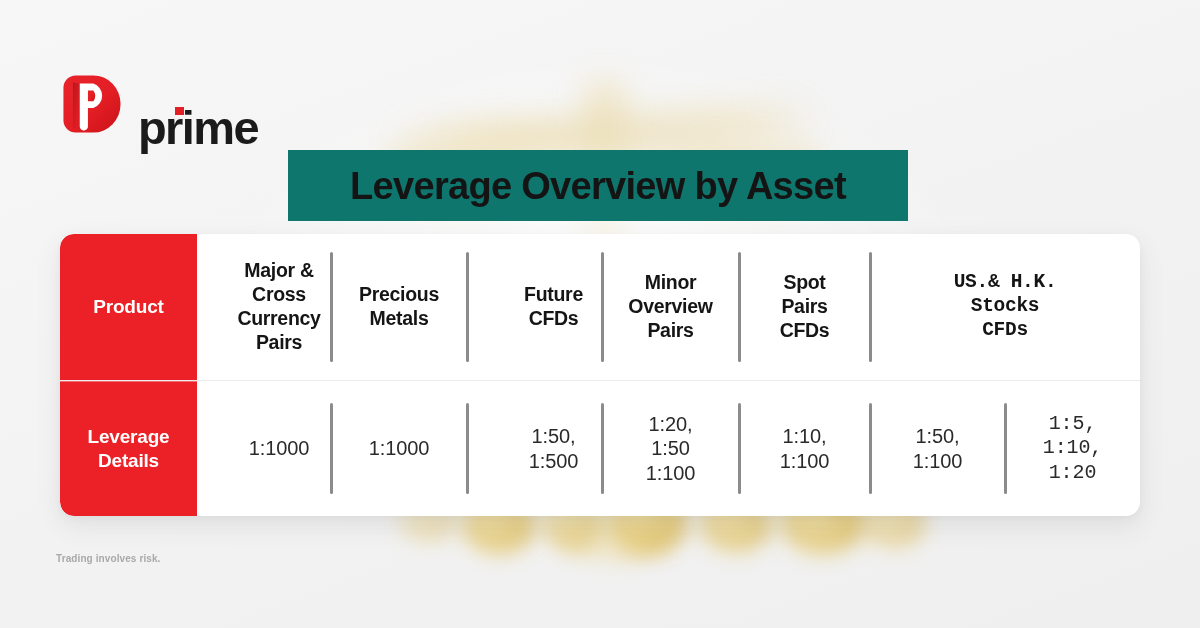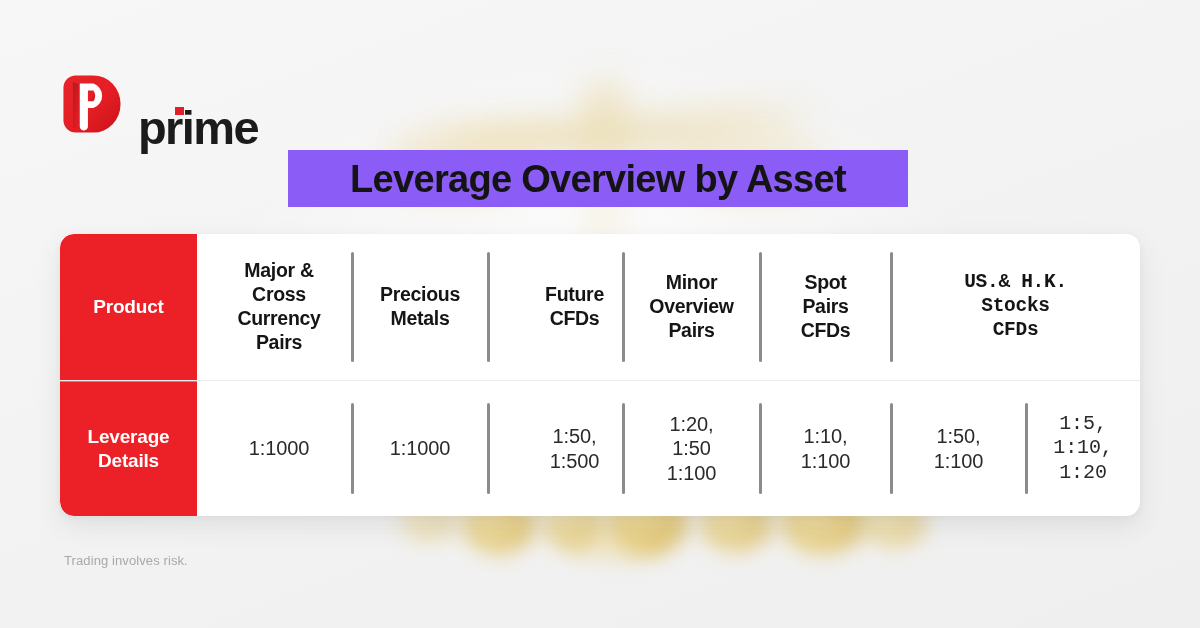--- a/index.html
+++ b/index.html
@@ -128,22 +128,22 @@
     position: absolute;
     width: 9px; height: 8px;
     background: #e31e24;
     left: 37px; top: 3px;
   }
 
   
   #title-band {
     position: absolute;
     left: 288px; top: 150px;
-    width: 620px; height: 57px;
-    background: #8b5cf6;
+    width: 620px; height: 71px;
+    background: #0f766e;
     display: flex;
     align-items: center;
     justify-content: center;
     z-index: 6;
   }
   #title-text {
     font-size: 38px;
     font-weight: 800;
     letter-spacing: -0.7px;
     color: #141414;
@@ -221,33 +221,33 @@
   }
   #data-row .cell-txt {
     font-size: 20px;
     font-weight: 400;
     color: #2a2a2a;
     letter-spacing: -0.1px;
   }
 
   
   .col-0 { flex: 0 0 134px; padding-left: 36px; }
-  .col-1 { flex: 0 0 136px; margin-left: 21px; }
+  .col-1 { flex: 0 0 136px; }
   .col-2 { flex: 0 0 135px; padding-left: 44px; }
   .col-3 { flex: 0 0 137px; }
   .col-4 { flex: 0 0 131px; }
   .col-5 { flex: 0 0 135px; }
   .col-6 { flex: 1 1 auto; font-family: Liberation Mono, monospace; }
 
   
   #footer-note {
     position: absolute;
-    left: 64px; top: 553px;
-    font-size: 13px;
-    font-weight: 400;
+    left: 56px; top: 553px;
+    font-size: 10px;
+    font-weight: 700;
     color: #a9a9a9;
     letter-spacing: 0.1px;
     z-index: 6;
   }
 </style>
 </head>
 <body>
 
 <div id="bg-wrap">
   <div class="wm wm-beam"></div>

